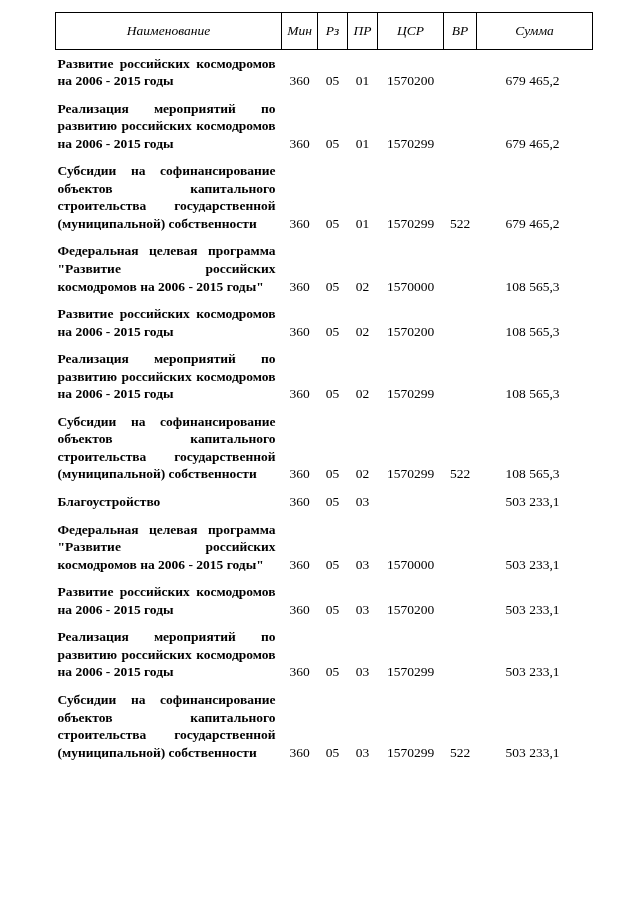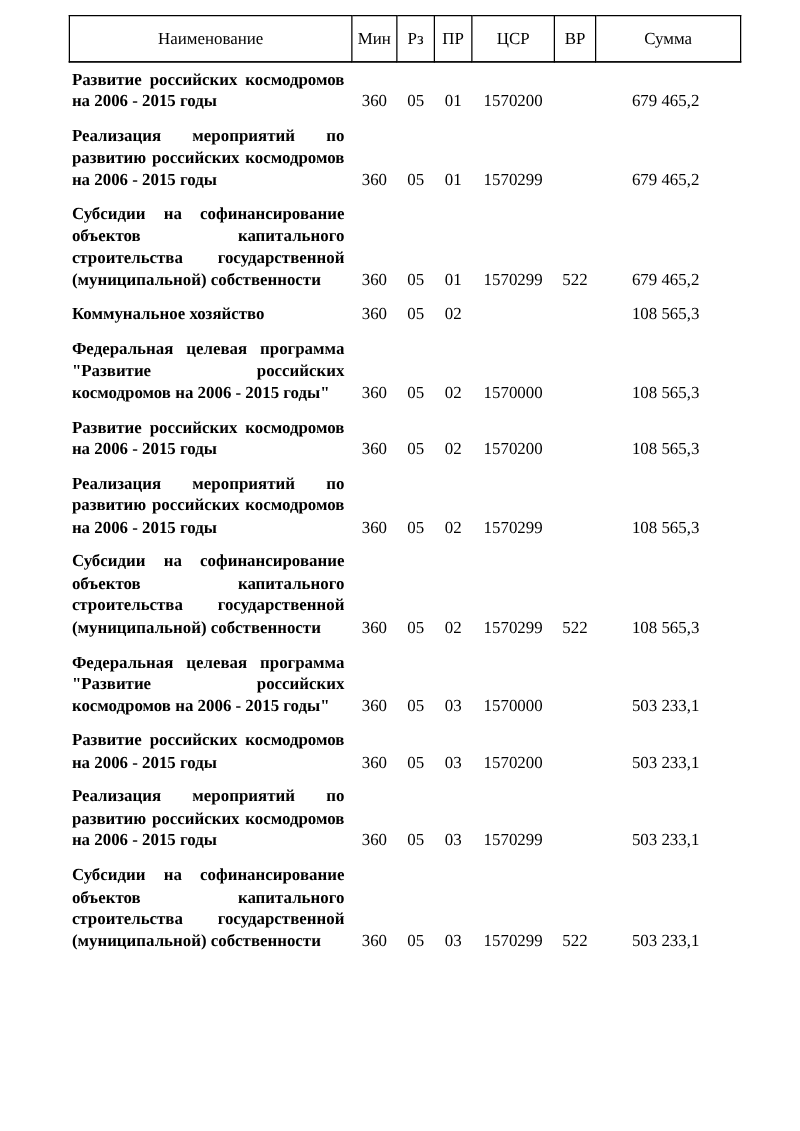--- a/index.html
+++ b/index.html
@@ -37,20 +37,21 @@
   col.c-pr   { width: 30px; }
   col.c-csr  { width: 66px; }
   col.c-vr   { width: 33px; }
   col.c-sum  { width: 116px; }
   thead th {
     border: 1px solid #000000;
     font-weight: normal;
     vertical-align: middle;
     padding: 9px 2px;
     font-size: 13.5px;
+    font-style: italic;
   }
   tbody td {
     vertical-align: bottom;
     padding: 5px 1px 5px 1px;
     border: none;
   }
   td.name {
     text-align: justify;
     padding-left: 2px;
     padding-right: 6px;
@@ -115,29 +116,20 @@
         <tr>
     <td class="name">Субсидии на софинансирование объектов капитального строительства государственной (муниципальной) собственности</td>
     <td class="num">360</td>
     <td class="num">05</td>
     <td class="num">01</td>
     <td class="num">1570299</td>
     <td class="num">522</td>
     <td class="sum">679 465,2</td>
   </tr>
         <tr>
-    <td class="name">Коммунальное хозяйство</td>
-    <td class="num">360</td>
-    <td class="num">05</td>
-    <td class="num">02</td>
-    <td class="num"></td>
-    <td class="num"></td>
-    <td class="sum">108 565,3</td>
-  </tr>
-        <tr>
     <td class="name">Федеральная целевая программа "Развитие российских космодромов на 2006 - 2015 годы"</td>
     <td class="num">360</td>
     <td class="num">05</td>
     <td class="num">02</td>
     <td class="num">1570000</td>
     <td class="num"></td>
     <td class="sum">108 565,3</td>
   </tr>
         <tr>
     <td class="name">Развитие российских космодромов на 2006 - 2015 годы</td>
@@ -158,20 +150,29 @@
     <td class="sum">108 565,3</td>
   </tr>
         <tr>
     <td class="name">Субсидии на софинансирование объектов капитального строительства государственной (муниципальной) собственности</td>
     <td class="num">360</td>
     <td class="num">05</td>
     <td class="num">02</td>
     <td class="num">1570299</td>
     <td class="num">522</td>
     <td class="sum">108 565,3</td>
+  </tr>
+        <tr>
+    <td class="name">Благоустройство</td>
+    <td class="num">360</td>
+    <td class="num">05</td>
+    <td class="num">03</td>
+    <td class="num"></td>
+    <td class="num"></td>
+    <td class="sum">503 233,1</td>
   </tr>
         <tr>
     <td class="name">Федеральная целевая программа "Развитие российских космодромов на 2006 - 2015 годы"</td>
     <td class="num">360</td>
     <td class="num">05</td>
     <td class="num">03</td>
     <td class="num">1570000</td>
     <td class="num"></td>
     <td class="sum">503 233,1</td>
   </tr>

